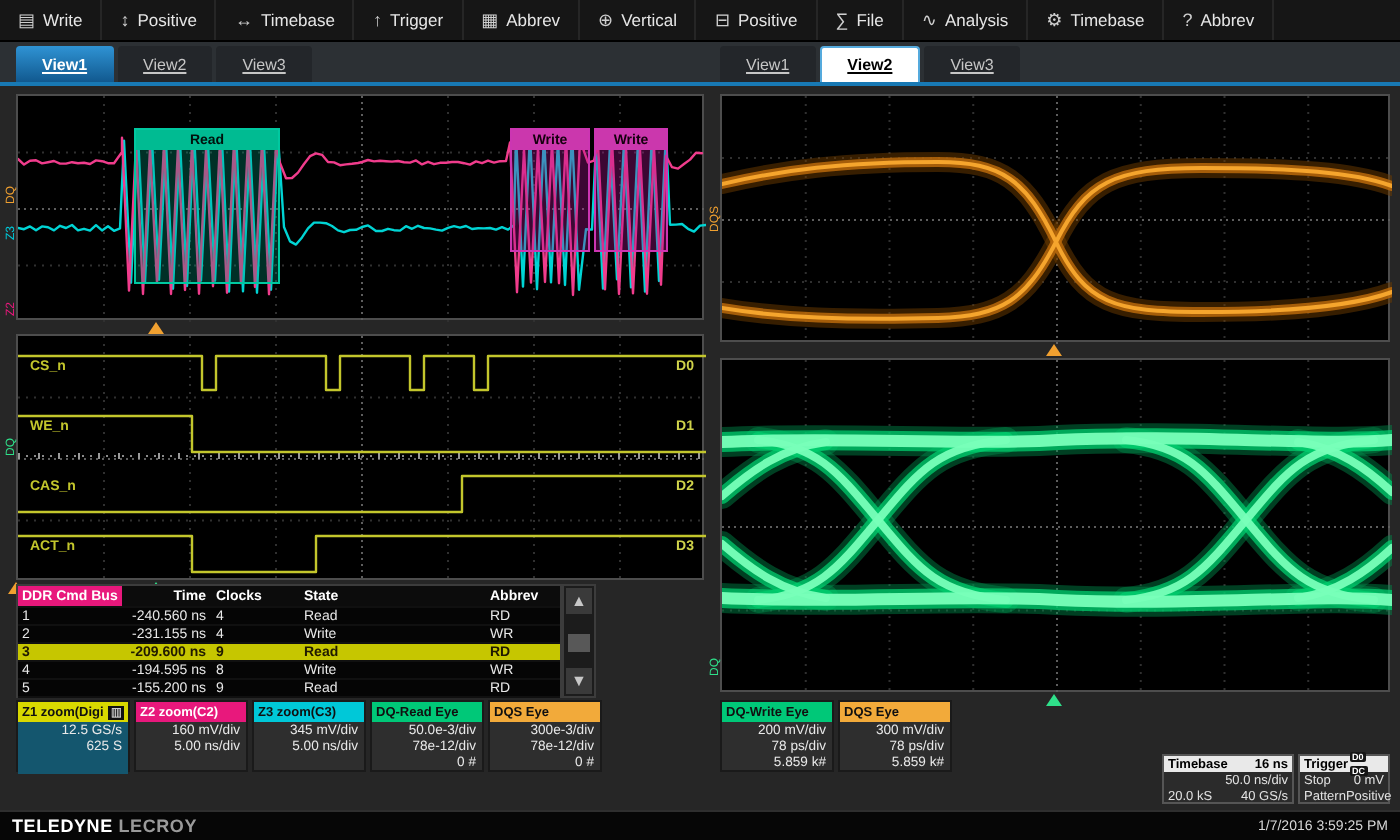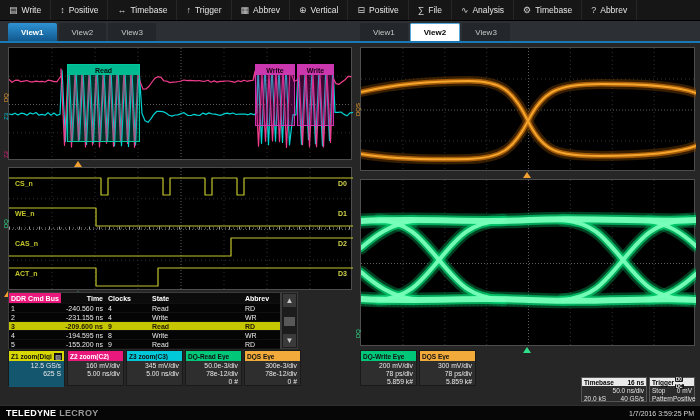--- a/index.html
+++ b/index.html
@@ -10,21 +10,21 @@
   
   .menubar { height:21px; background:#161616; display:flex; align-items:stretch; border-bottom:1px solid #000; }
   .mitem { display:flex; align-items:center; padding:0 9px; border-right:1px solid #262626; cursor:default; }
   .mitem .ic { color:#cfcfcf; font-size:9px; margin-right:4px; line-height:1; }
   .mitem .lb { color:#e6e6e6; font-size:8.5px; }
 
   
   .tabbar { height:22px; background:#2c3034; position:relative; border-bottom:2px solid #1879b4; }
   .tabgrp { position:absolute; top:2px; bottom:0; display:flex; gap:2px; }
   .tg-left { left:8px; } .tg-right { left:360px; }
-  .vtab { padding:0 13px; font-size:8px; color:#c6c6c6; background:#23262a; display:flex; align-items:center; border-radius:2px 2px 0 0; }
+  .vtab { padding:0 13px; font-size:8px; color:#c6c6c6; background:#23262a; display:flex; align-items:center; border-radius:2px 2px 0 0;text-decoration:underline; }
   .vtab.act-l { background:linear-gradient(#2f93d4,#11598f); color:#fff; font-weight:bold; }
   .vtab.act-r { background:#fff; color:#000; font-weight:bold; border:1px solid #55aadd; border-bottom:none; }
 
   
   .content { position:relative; height:362px; background:#262626; }
   .panel { position:absolute; background:#000; border:1px solid #4d4d4d; }
   .p-analog { left:8px; top:4px; width:344px; height:113px; }
   .p-digital { left:8px; top:124px; width:344px; height:123px; }
   .p-eye1 { left:360px; top:4px; width:335px; height:124px; }
   .p-eye2 { left:360px; top:136px; width:335px; height:167px; }

